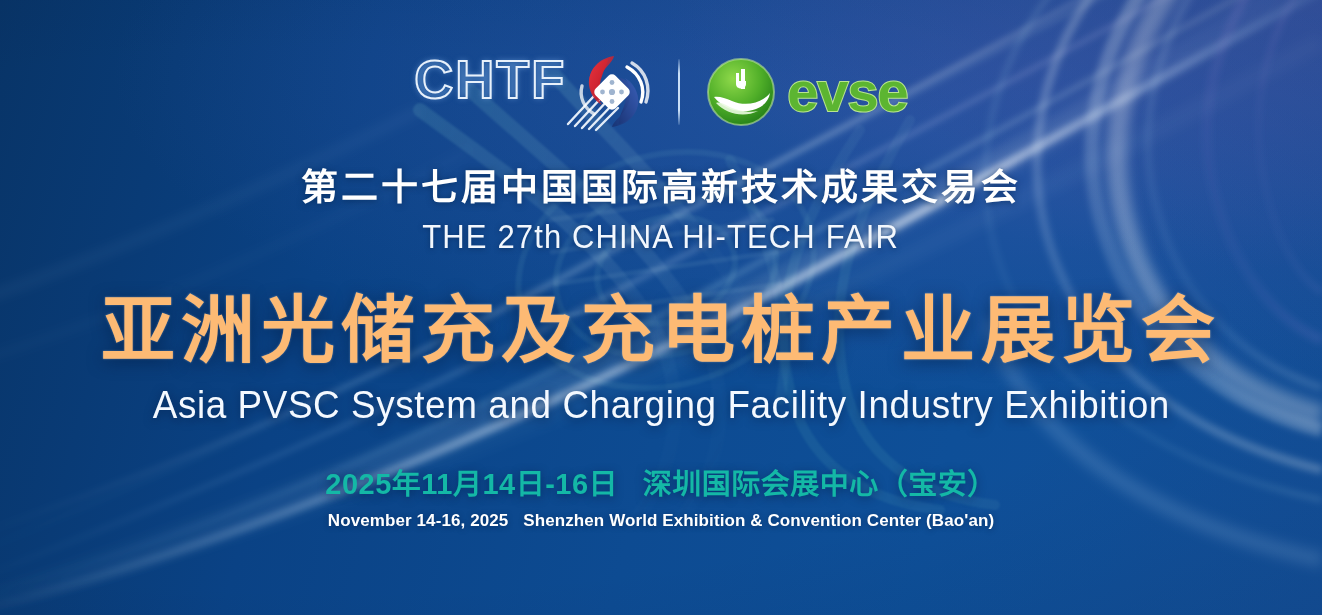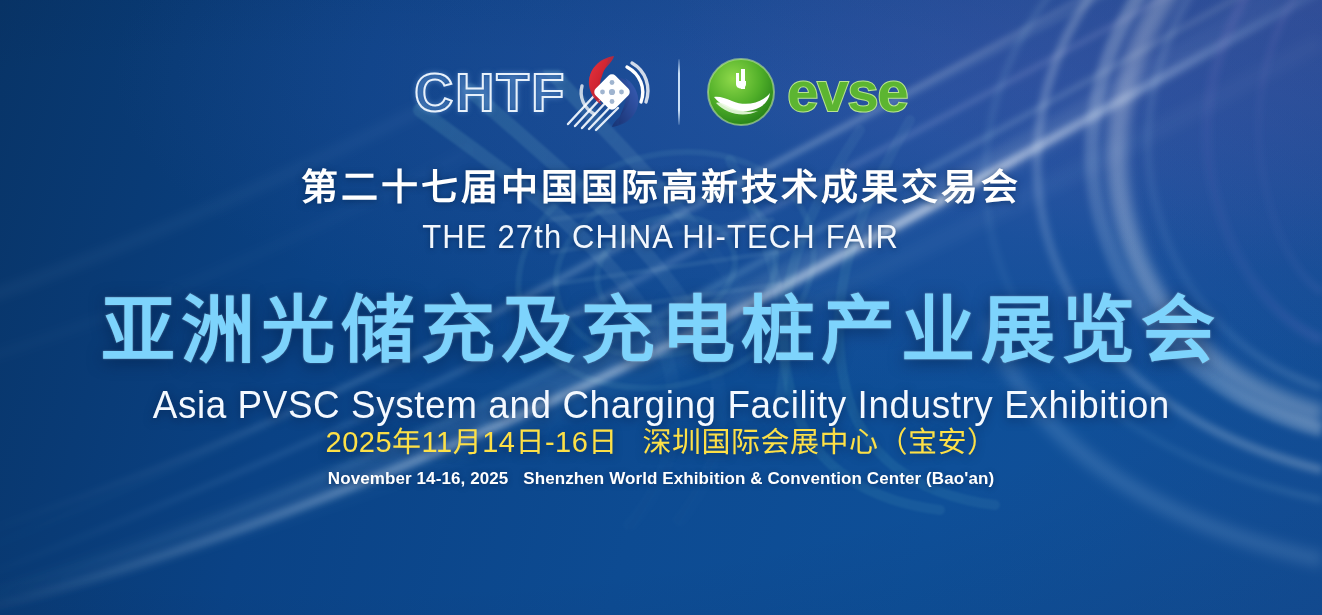--- a/index.html
+++ b/index.html
@@ -69,21 +69,20 @@
   .logo-row {
     margin-top: 52px;
     height: 80px;
     display: flex;
     align-items: center;
     justify-content: center;
     gap: 0;
   }
   .chtf-lockup {
     display: flex;
-    align-items: center;
     height: 80px;
   }
   .chtf-word {
     font-size: 54px;
     font-weight: bold;
     letter-spacing: 2px;
     color: rgba(15,70,140,0.25);
     -webkit-text-stroke: 2px #e8f1fb;
     text-shadow: 0 0 6px rgba(140,190,245,0.55);
     line-height: 1;
@@ -133,42 +132,43 @@
     transform: scaleX(0.94);
     line-height: 1.1;
   }
 
   
   .main-cn {
     margin-top: 36px;
     font-size: 74px;
     font-weight: bold;
     letter-spacing: 6px;
-    color: #7dd3fc;
+    color: #fdba74;
     line-height: 1.08;
     text-shadow: 0 3px 16px rgba(3,28,66,0.62), 0 0 2px rgba(255,255,255,0.5);
     text-align: center;
   }
   .main-en {
     margin-top: 14px;
     font-size: 38px;
     font-weight: normal;
     letter-spacing: 0.6px;
     color: #f4f9ff;
     line-height: 1.1;
     transform: scaleX(0.97);
     text-shadow: 0 2px 10px rgba(3,28,66,0.55);
   }
 
   
   .date-cn {
+    margin-top: 42px;
     font-size: 29px;
-    font-weight: normal;
+    font-weight: bold;
     letter-spacing: 0.5px;
-    color: #fde047;
+    color: #14b8a6;
     line-height: 1.1;
     text-shadow: 0 2px 8px rgba(3,28,66,0.55);
   }
   .date-cn .venue { margin-left: 16px; }
   .date-en {
     margin-top: 11px;
     font-size: 17px;
     font-weight: bold;
     letter-spacing: 0.1px;
     color: #ffffff;

